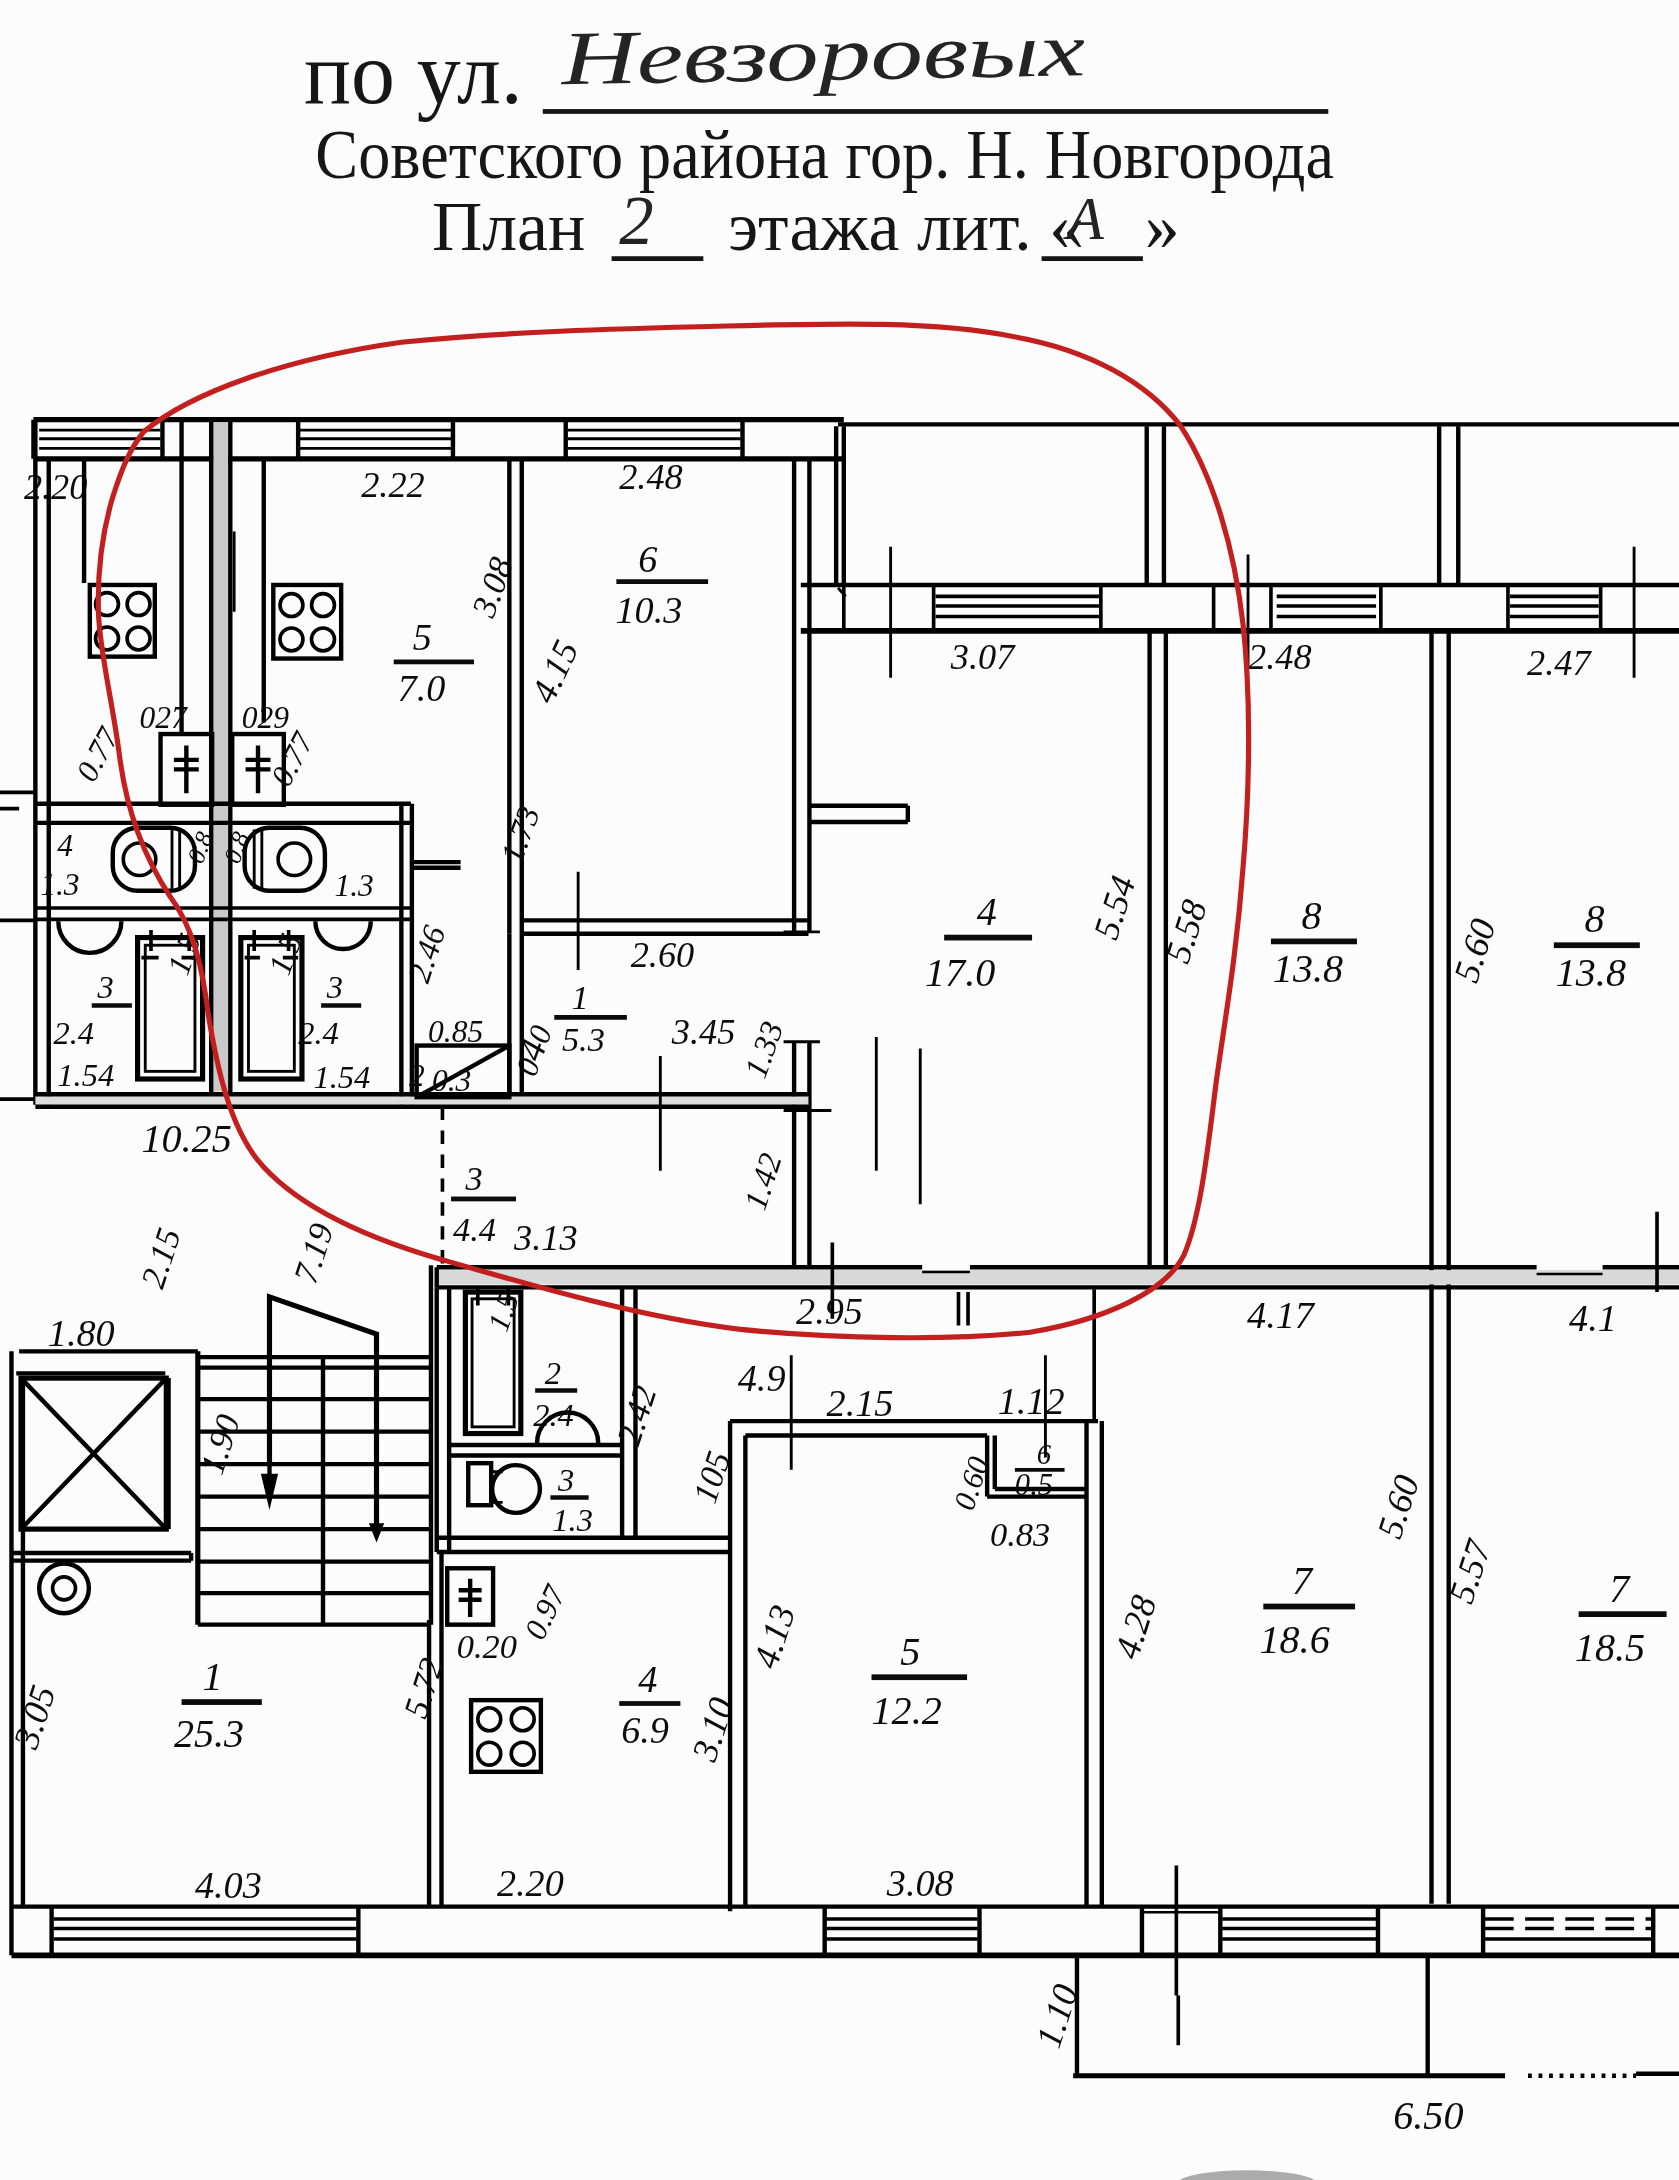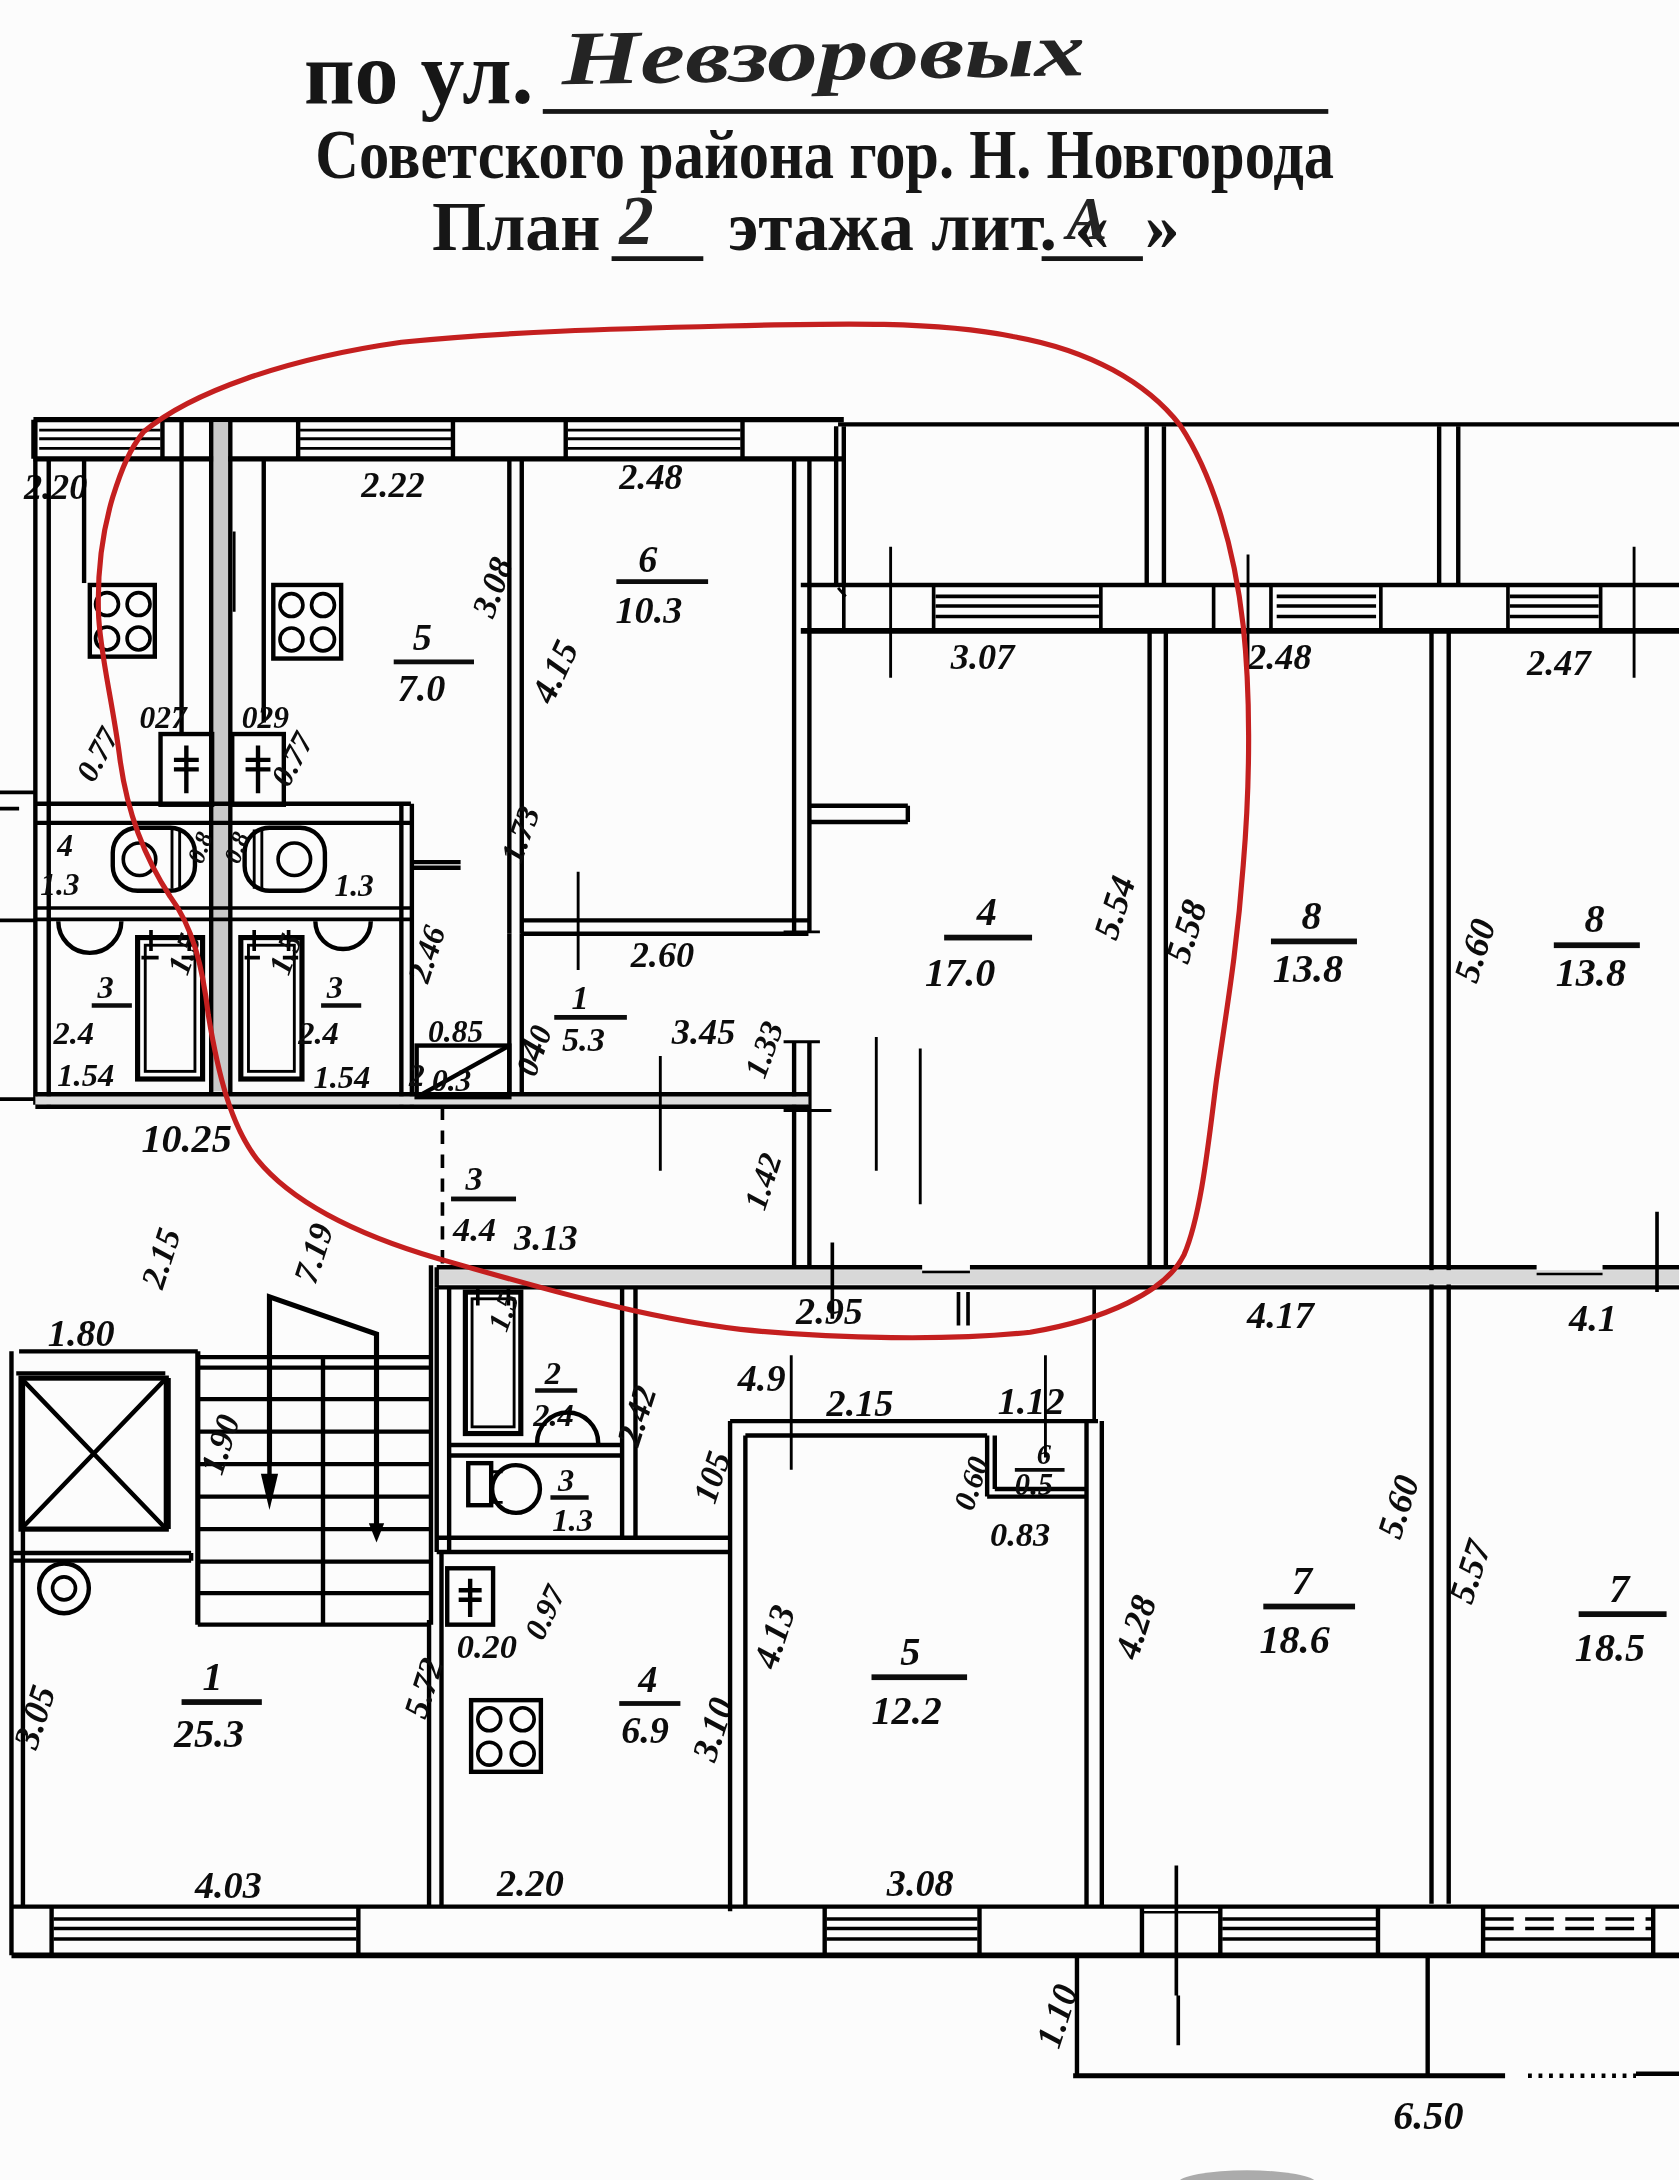--- a/index.html
+++ b/index.html
@@ -1,17 +1,17 @@
 <!DOCTYPE html>
 <html><head>
 <meta charset="utf-8">
 <style>
   html,body{margin:0;padding:0;background:#ffffff;}
   #page{position:relative;width:1679px;height:2180px;background:#fcfcfc;overflow:hidden;
-        font-family:"Liberation Serif", serif;font-weight:bold;}
+        font-family:"Liberation Serif", serif;}
   svg{position:absolute;left:0;top:0;}
   .hw{font-style:italic;}
 </style>
 </head>
 <body>
 <div id="page">
 <svg width="1679" height="2180" viewBox="0 0 1757 2281" fill="none" stroke="none">
 <defs>
 <g id="burner">
           <circle r="12" stroke="#000" stroke-width="3.8" fill="none"></circle>

